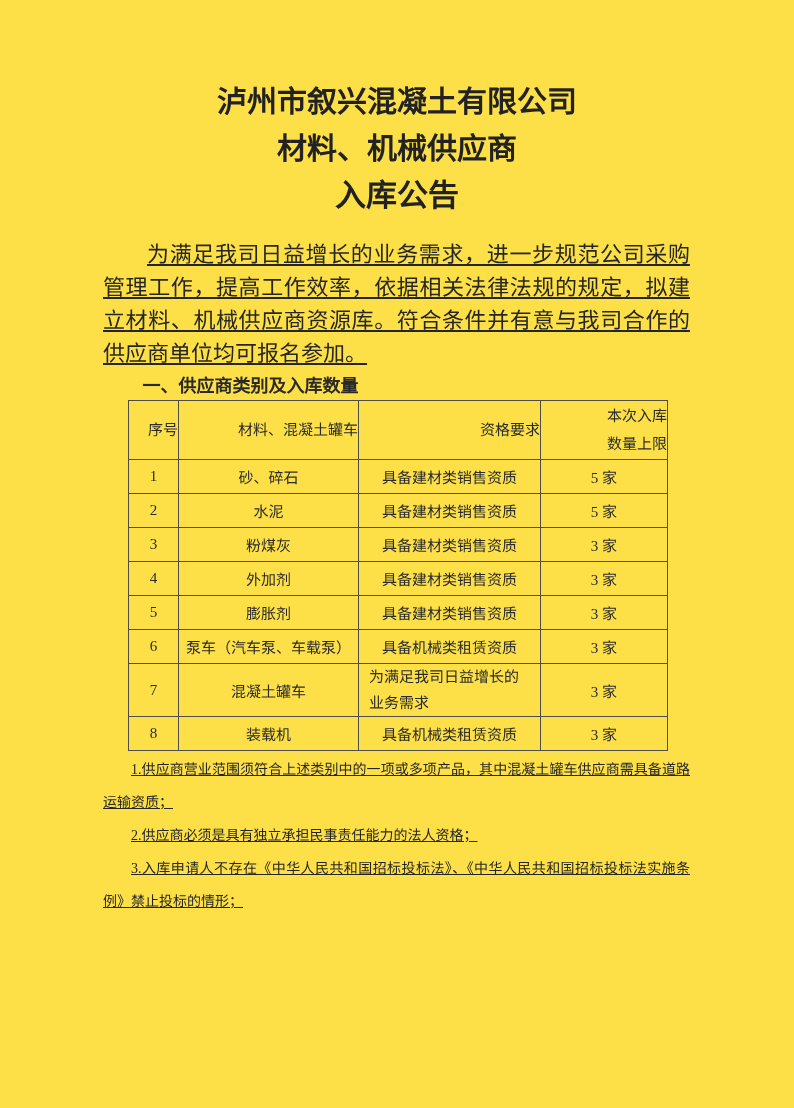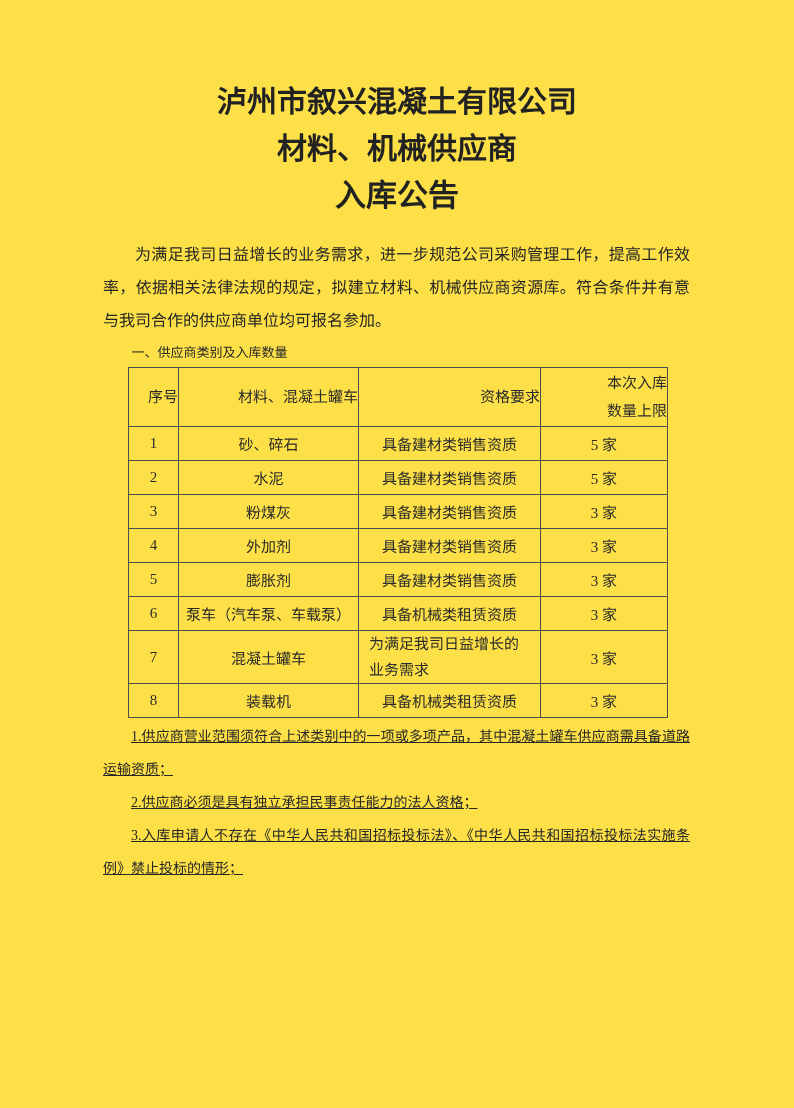--- a/index.html
+++ b/index.html
@@ -27,30 +27,31 @@
     text-align: center;
     font-weight: bold;
     font-size: 30px;
     line-height: 47px;
     color: #222222;
   }
   .title-line3 { font-size: 31px; }
   
   .intro {
     margin-top: 19px;
-    font-size: 16px;
+    font-size: 22px;
     line-height: 33px;
     text-align: justify;
     text-indent: 2em;
+    text-decoration: underline;
   }
   
   .sec-heading {
     font-family: "Liberation Sans", "DejaVu Sans", sans-serif;
-    font-weight: normal;
-    font-size: 13px;
+    font-weight: bold;
+    font-size: 18px;
     line-height: 22px;
     text-indent: 2.2em;
     color: #2a2a2a;
   }
   .sec1-heading { margin-top: 5px; }
   .sec2-heading { margin-top: 7px; }
   
   table.supplier-table {
     margin-left: 25px;
     margin-top: 3px;

